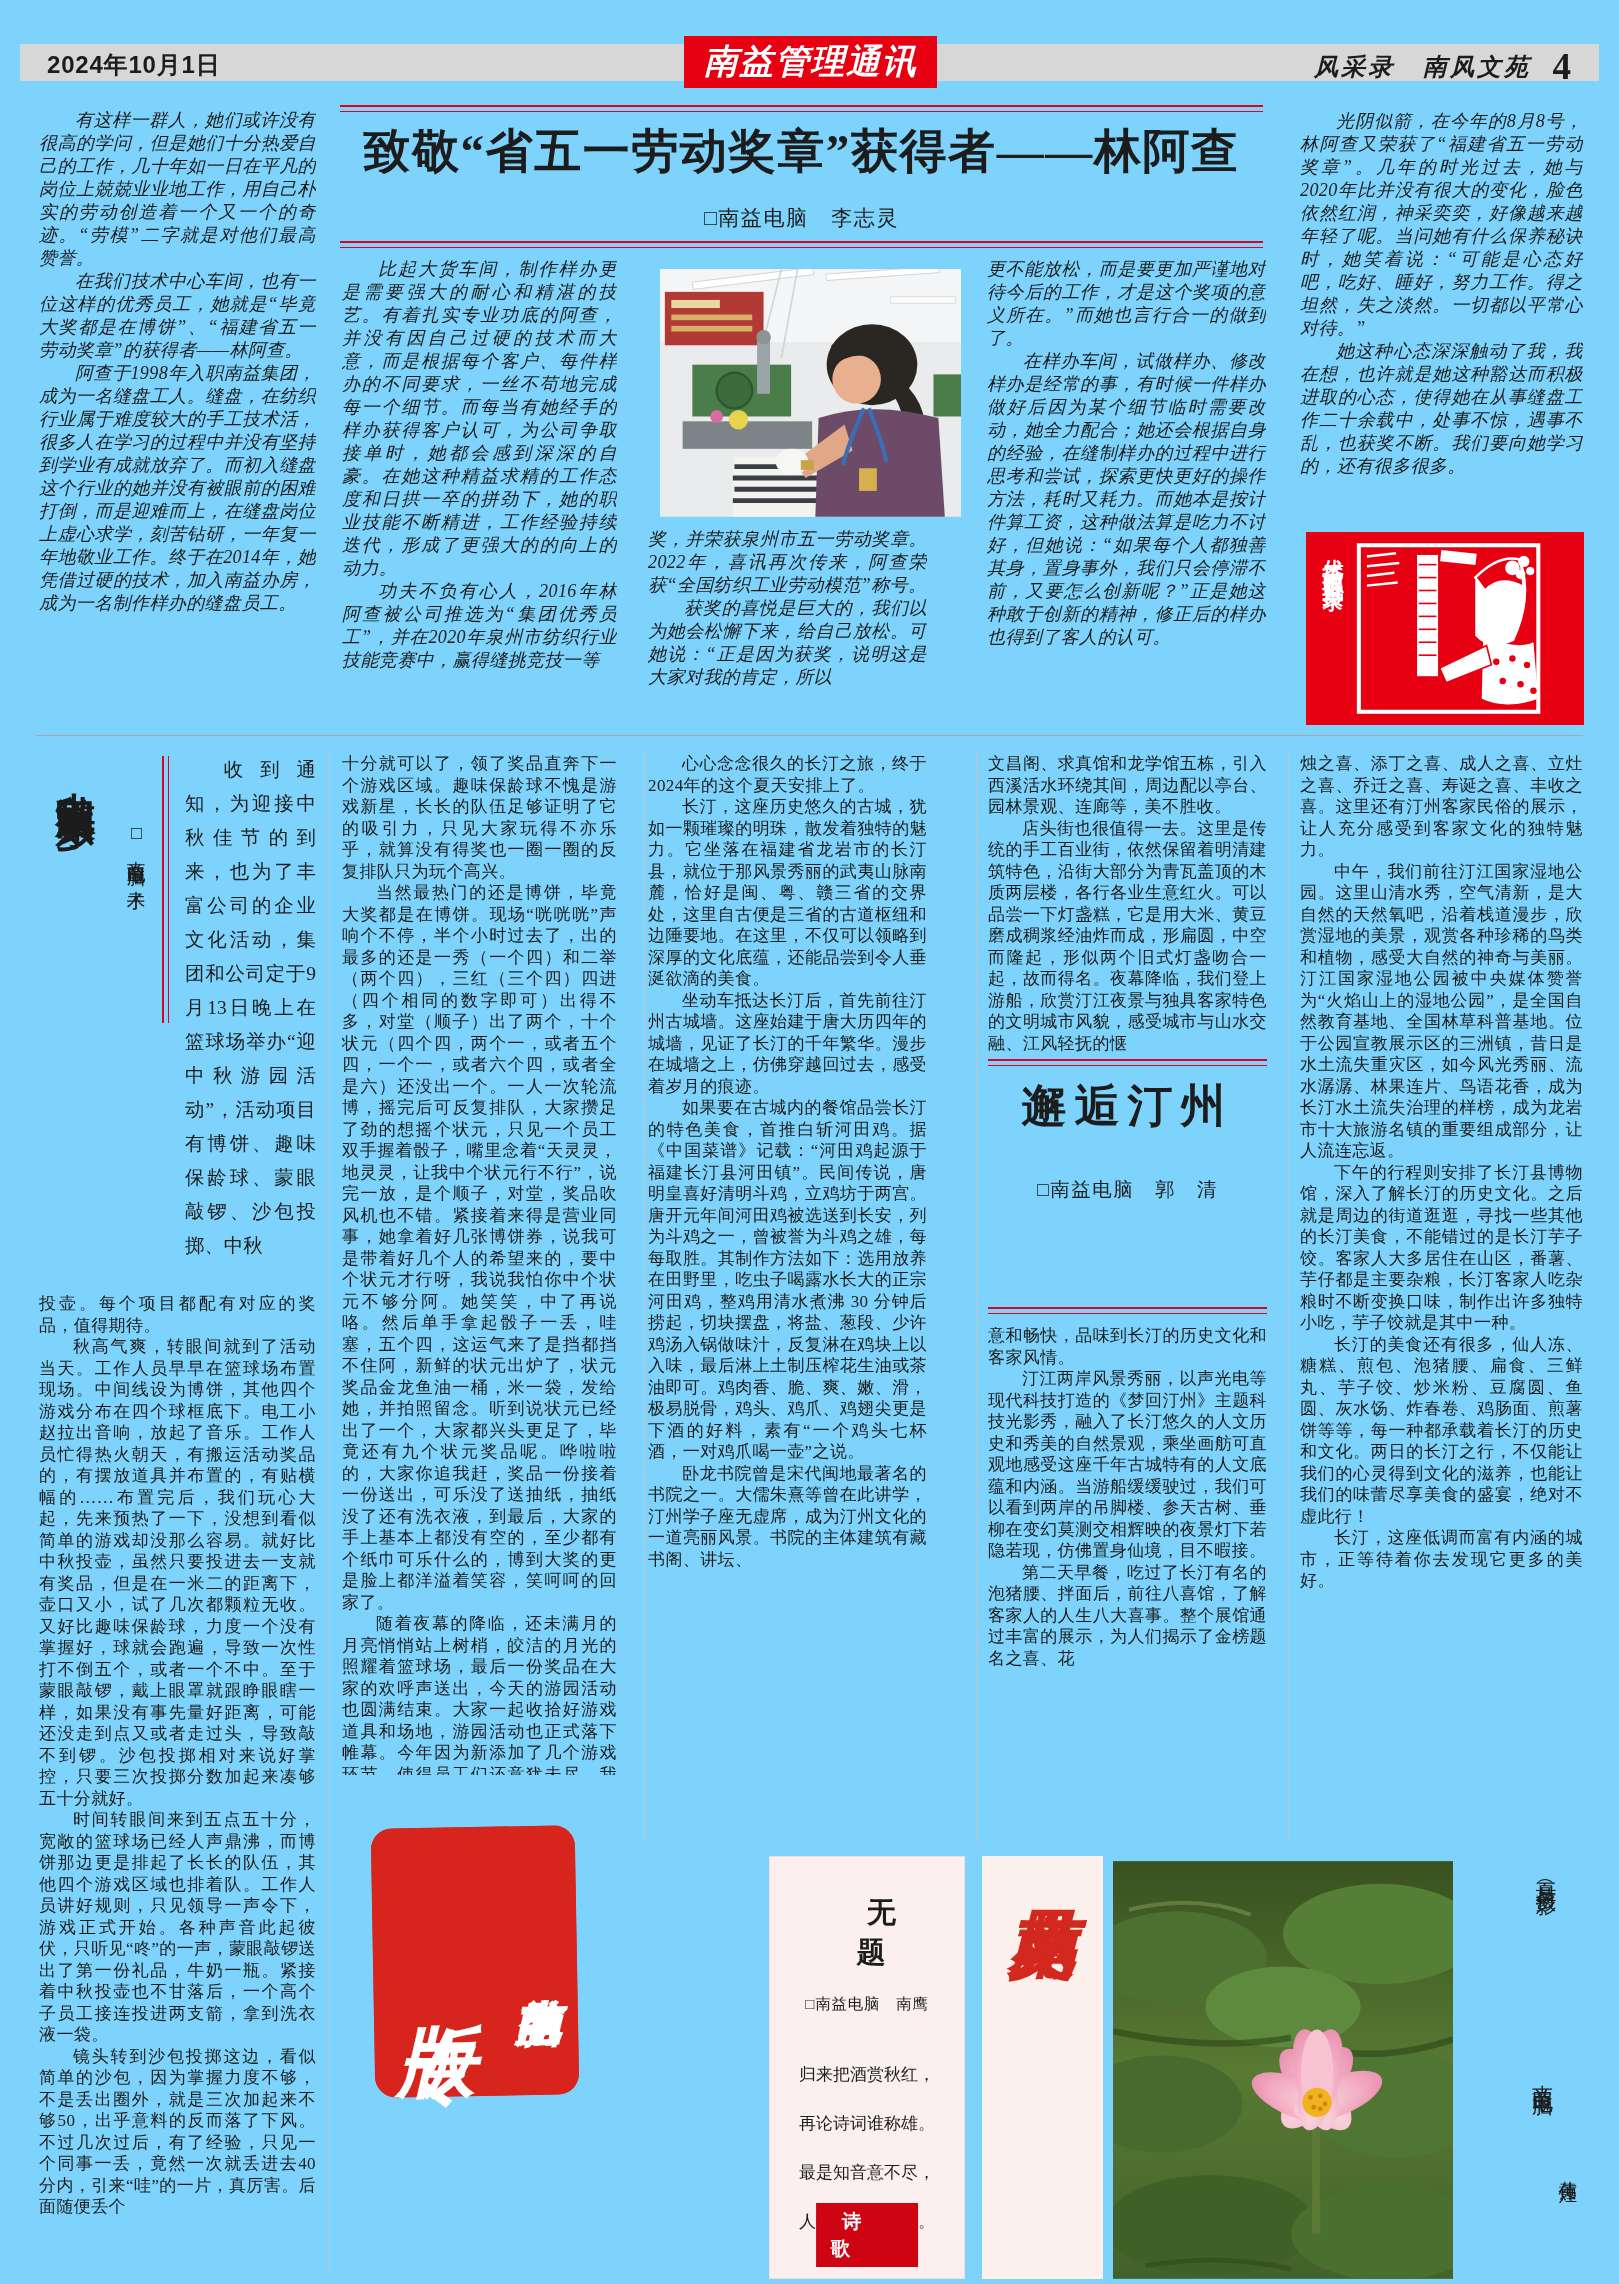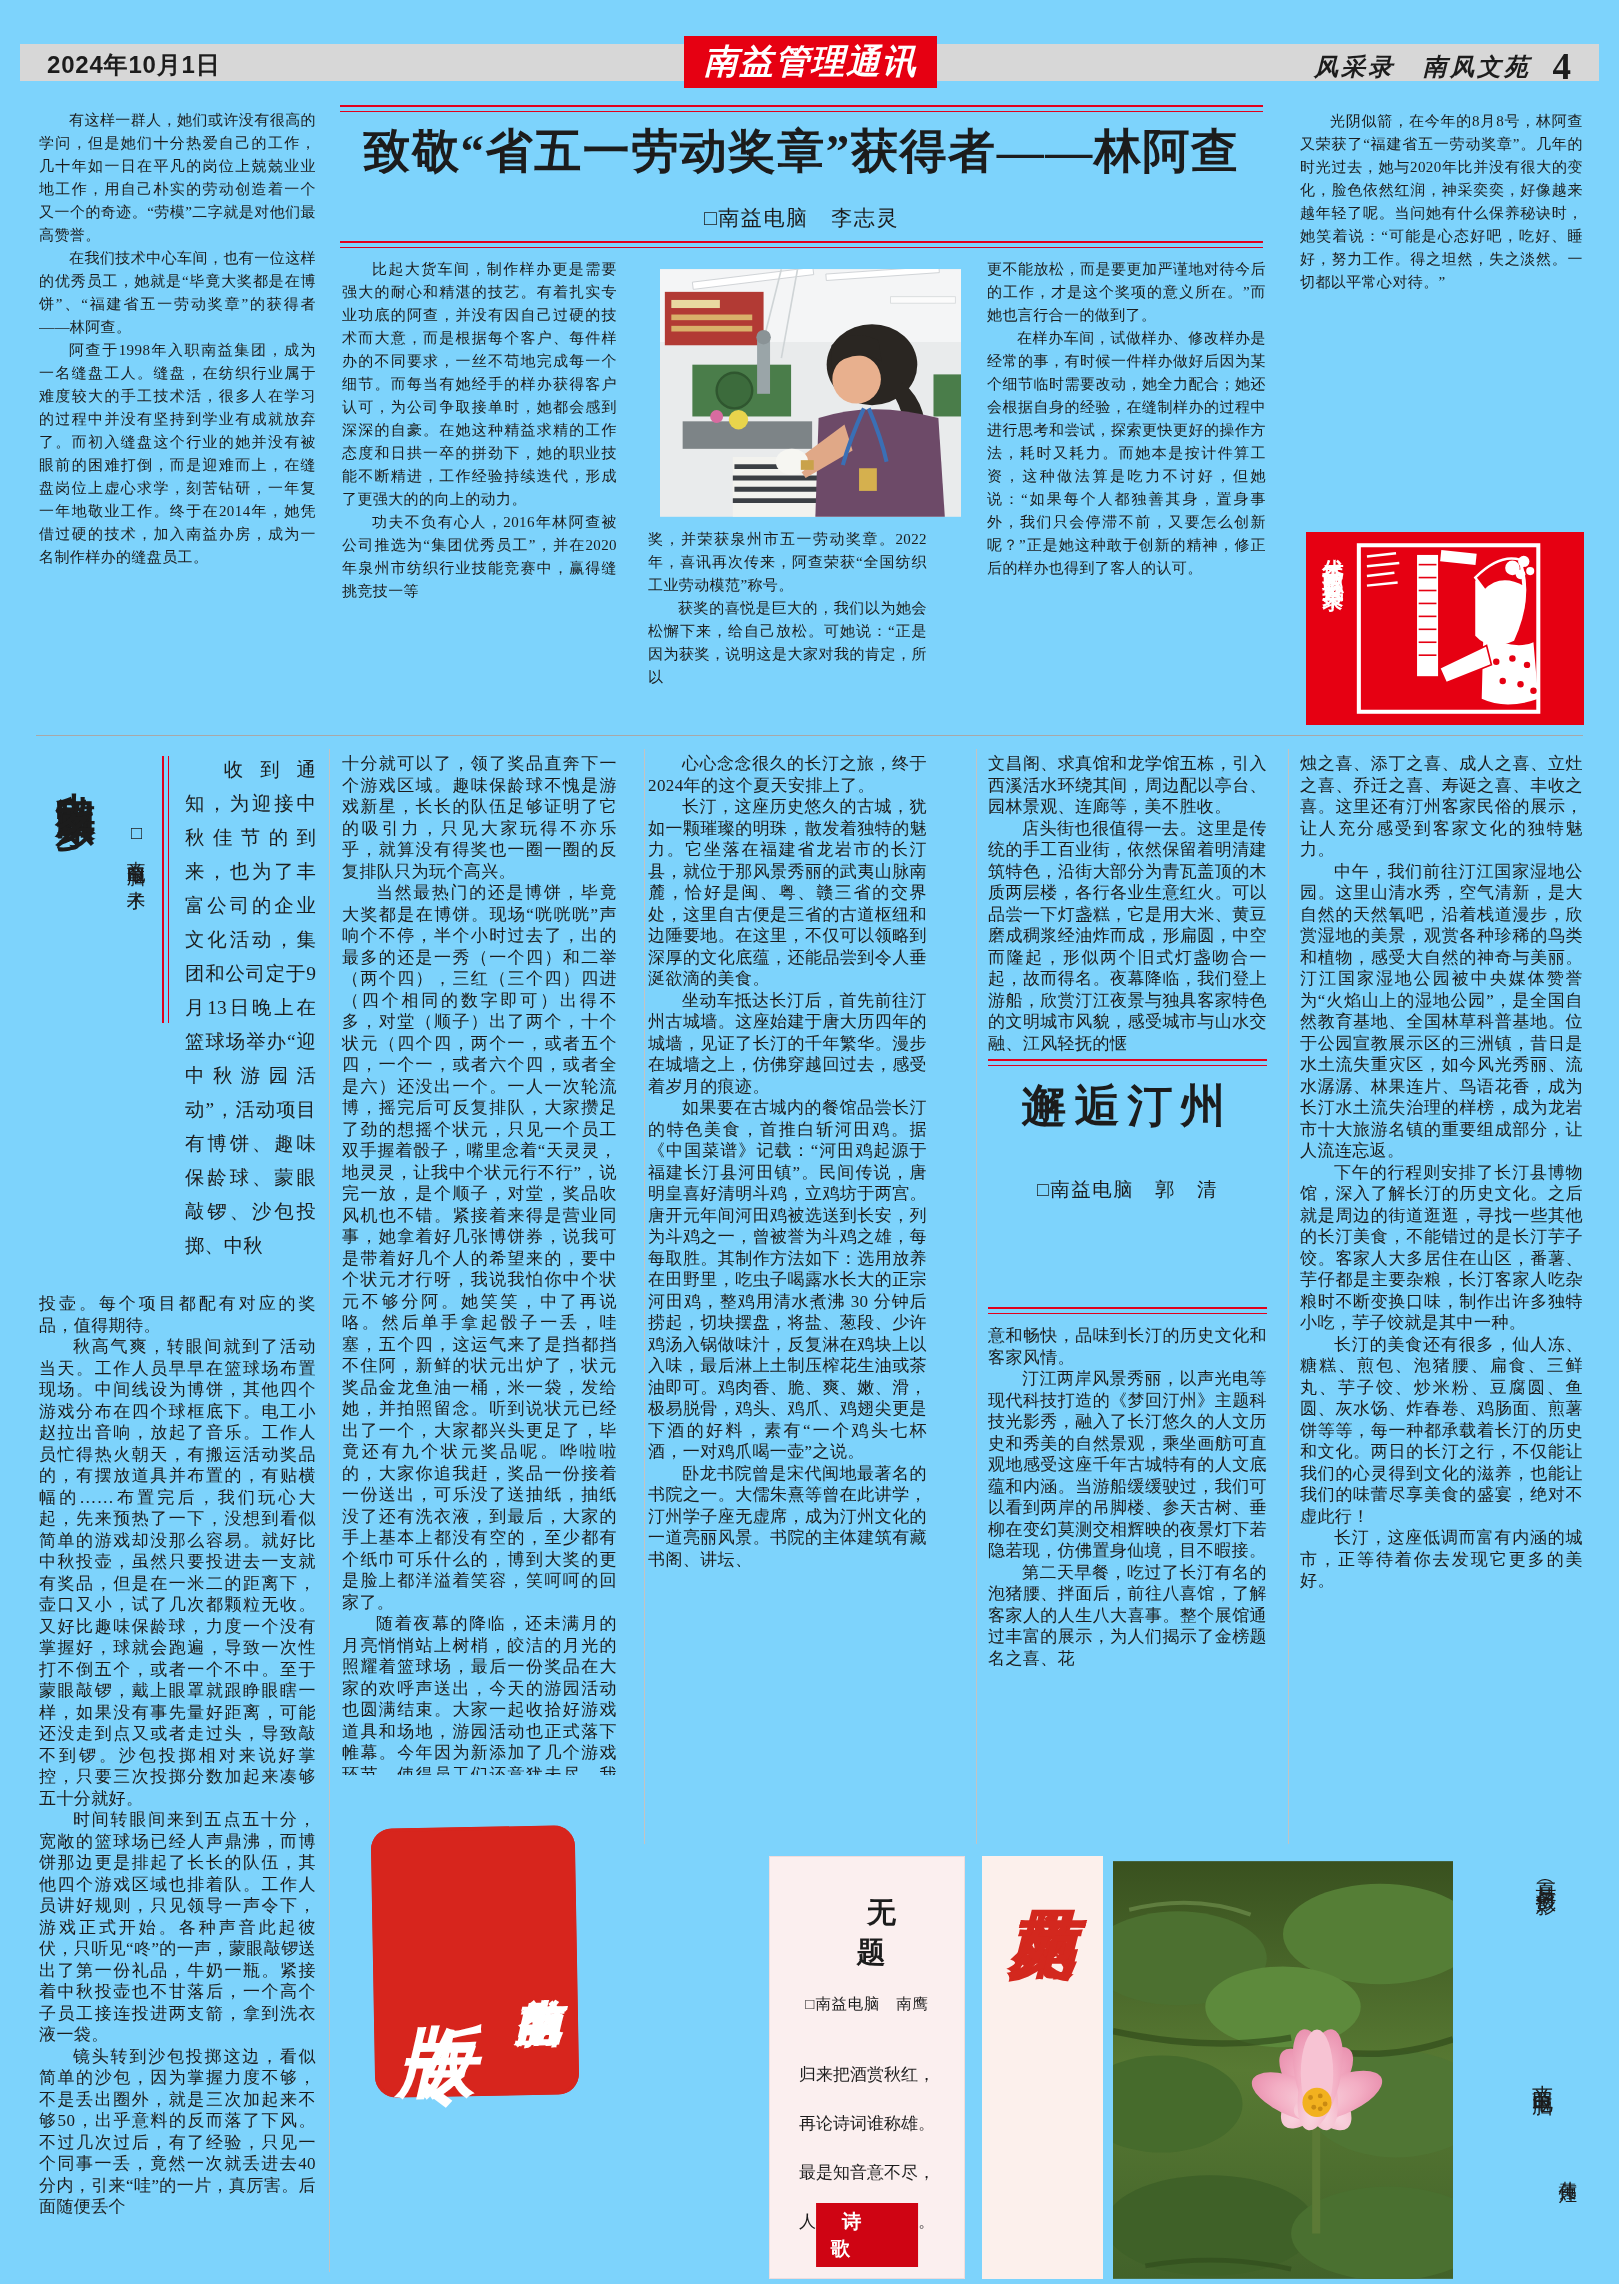--- a/index.html
+++ b/index.html
@@ -18,21 +18,21 @@
   .masthead span{color:#ffffff;font-size:34px;font-weight:bold;font-style:italic;letter-spacing:1.6px;}
   
   .redline{border-top:2.4px solid #e3001b;border-bottom:1.6px solid #e3001b;height:6.5px;box-sizing:border-box;}
   .vredline{border-left:2.4px solid #e3001b;border-right:1.6px solid #e3001b;width:7.3px;box-sizing:border-box;}
   .hdiv{background:#a8a8a8;height:0.8px;}
   .vdiv{background:#c3c3c3;width:0.8px;}
   
   .textcol{text-align:justify;overflow:hidden;}
   .textcol p{margin:0;text-indent:2em;}
   .textcol.cont p:first-child{text-indent:0;}
-  .top-col{font-size:15px;line-height:23px;letter-spacing:0.4px;}
+  .top-col{font-size:18px;line-height:23px;letter-spacing:0.4px;font-style:italic;}
   .mid-col{font-size:17px;line-height:21.5px;letter-spacing:0.4px;}
   
   .a1-headline{left:340px;top:120px;width:923px;text-align:center;font-size:47px;font-weight:bold;letter-spacing:1.6px;}
   .a1-byline{left:340px;top:204px;width:923px;text-align:center;font-size:21px;letter-spacing:1.6px;}
   .vtext{writing-mode:vertical-rl;text-orientation:upright;}
   .a2-title{left:49px;top:760px;height:267px;font-family:"Liberation Sans","DejaVu Sans",sans-serif;
             font-weight:bold;font-size:40px;letter-spacing:3.2px;}
   .a2-byline{left:123px;top:822px;height:243px;font-size:18.6px;letter-spacing:2.4px;}
   .a3-title{left:988px;top:1076px;width:279px;text-align:center;font-size:45px;font-weight:bold;letter-spacing:8px;}
   .a3-byline{left:988px;top:1176px;width:279px;text-align:center;font-size:19.4px;letter-spacing:1.6px;}
@@ -129,20 +129,21 @@
   <div class="abs textcol top-col cont" style="left:648px;top:528px;width:279px;height:206px;">
       <p>奖，并荣获泉州市五一劳动奖章。2022年，喜讯再次传来，阿查荣获“全国纺织工业劳动模范”称号。</p>
       <p>获奖的喜悦是巨大的，我们以为她会松懈下来，给自己放松。可她说：“正是因为获奖，说明这是大家对我的肯定，所以</p>
     </div>
   <div class="abs textcol top-col cont" style="left:987px;top:258px;width:279px;height:476px;">
       <p>更不能放松，而是要更加严谨地对待今后的工作，才是这个奖项的意义所在。”而她也言行合一的做到了。</p>
       <p>在样办车间，试做样办、修改样办是经常的事，有时候一件样办做好后因为某个细节临时需要改动，她全力配合；她还会根据自身的经验，在缝制样办的过程中进行思考和尝试，探索更快更好的操作方法，耗时又耗力。而她本是按计件算工资，这种做法算是吃力不讨好，但她说：“如果每个人都独善其身，置身事外，我们只会停滞不前，又要怎么创新呢？”正是她这种敢于创新的精神，修正后的样办也得到了客人的认可。</p>
     </div>
   <div class="abs textcol top-col" style="left:1300px;top:110px;width:283px;height:416px;">
       <p>光阴似箭，在今年的8月8号，林阿查又荣获了“福建省五一劳动奖章”。几年的时光过去，她与2020年比并没有很大的变化，脸色依然红润，神采奕奕，好像越来越年轻了呢。当问她有什么保养秘诀时，她笑着说：“可能是心态好吧，吃好、睡好，努力工作。得之坦然，失之淡然。一切都以平常心对待。”</p>
+      <p>她这种心态深深触动了我，我在想，也许就是她这种豁达而积极进取的心态，使得她在从事缝盘工作二十余载中，处事不惊，遇事不乱，也获奖不断。我们要向她学习的，还有很多很多。</p>
     </div>
 
   <div class="abs badge">
     <div class="badge-label vtext">优秀干部职工风采录</div>
     <svg width="194" height="193" viewBox="0 0 240 238">
       <rect x="6" y="16" width="222" height="206" fill="none" stroke="#ffffff" stroke-width="5"></rect>
       <g stroke="#ffffff" stroke-width="3">
         <line x1="16" y1="30" x2="52" y2="26"></line>
           <line x1="16" y1="42" x2="56" y2="38"></line>
         <line x1="16" y1="54" x2="50" y2="50"></line>

